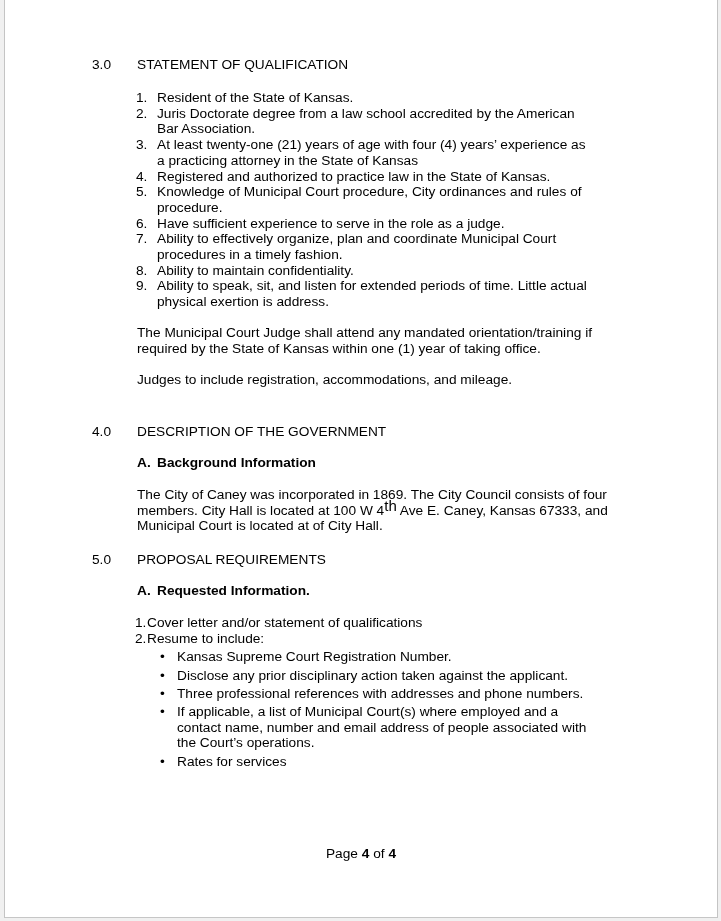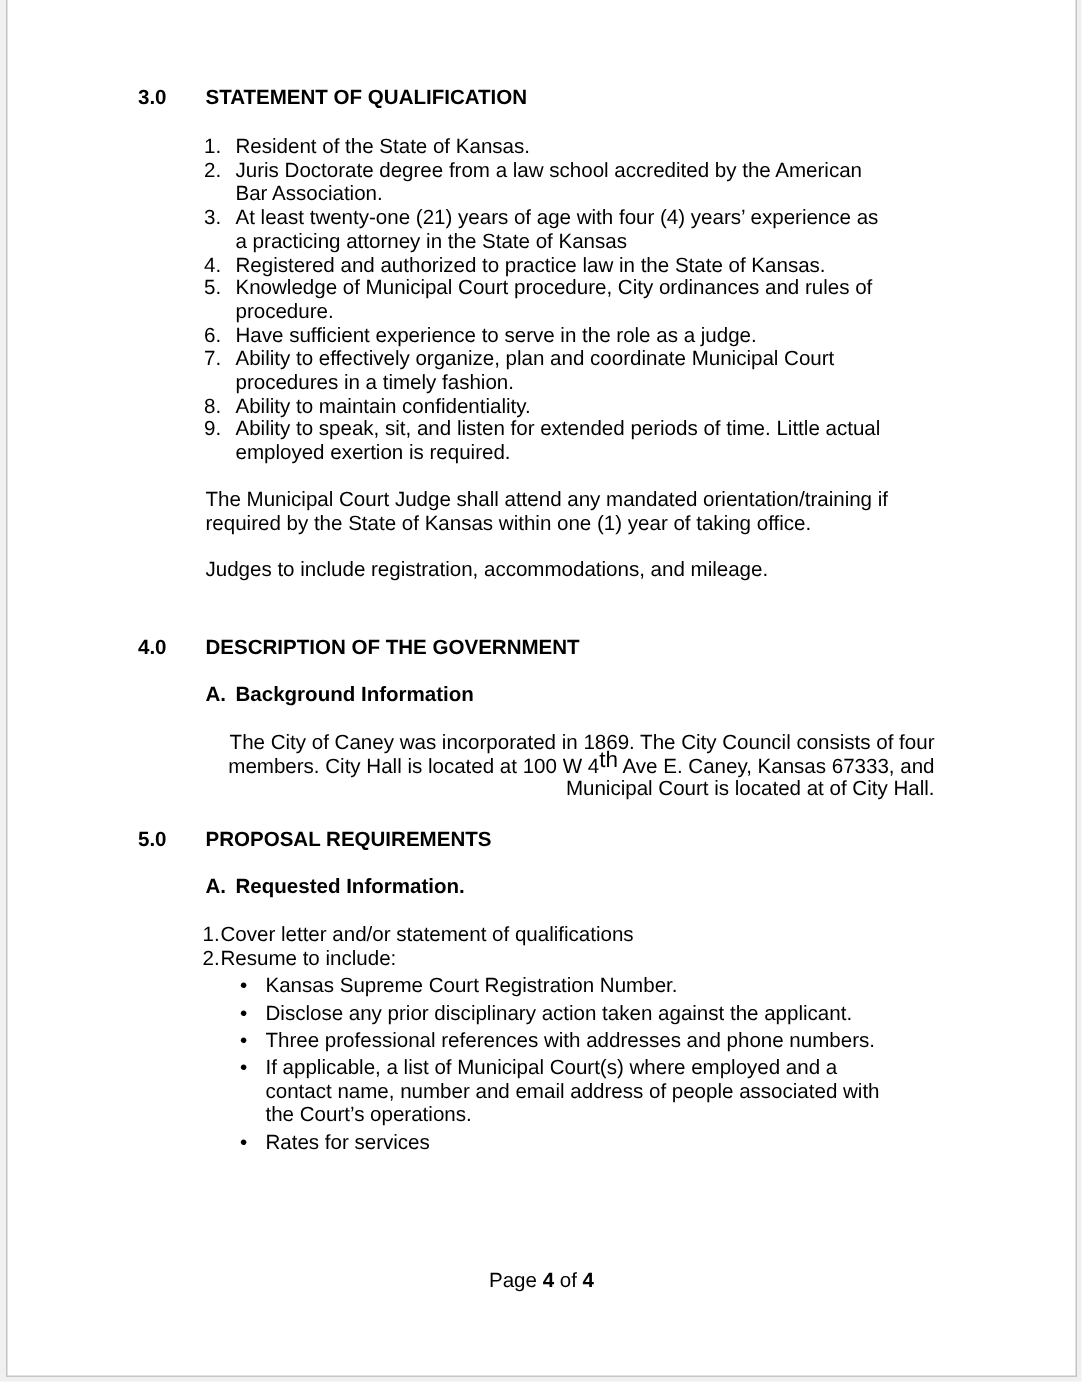--- a/index.html
+++ b/index.html
@@ -8,21 +8,21 @@
     background:#f0f0f0;
     font-family:"Liberation Sans", sans-serif;
     font-size:13.7px; line-height:15.7px; color:#000;
   }
   .page {
     position:absolute; left:4px; top:0; width:712px; height:917px;
     background:#fff;
     border-left:1px solid #c4c4c4; border-right:1px solid #c4c4c4; border-bottom:1px solid #c6c6c6;
   }
   .abs { position:absolute; }
-  .sec-heading { display:flex; font-weight:bold; }
+  .sec-heading { display:flex; font-weight:normal; }
   .sec-heading .num { width:45px; flex:none; }
   .sub-heading { display:flex; font-weight:bold; }
   .sub-heading .ltr { width:20px; flex:none; }
   .ln { white-space:nowrap; }
   .para { width:486px; }
   .just { white-space:normal; text-align:justify; text-align-last:justify; width:478px; }
   .list3 .li { display:flex; }
   .list3 .mk { width:21px; flex:none; }
   .list5 .li { display:flex; }
   .list5 .mk { width:12px; flex:none; }
@@ -93,21 +93,21 @@
     <div class="li">
       <span class="mk">8.</span>
       <div class="tx">
         <div class="ln">Ability to maintain confidentiality.</div>
       </div>
     </div>
     <div class="li">
       <span class="mk">9.</span>
       <div class="tx">
         <div class="ln">Ability to speak, sit, and listen for extended periods of time.  Little actual</div>
-        <div class="ln">employed exertion is required.</div>
+        <div class="ln">physical exertion is address.</div>
       </div>
     </div>
   </div>
 
   <div class="abs para" style="left:132px; top:325px;">
     <div class="ln">The Municipal Court Judge shall attend any mandated orientation/training if</div>
     <div class="ln">required by the State of Kansas within one (1) year of taking office.</div>
   </div>
 
   <div class="abs para" style="left:132px; top:372px;">
@@ -117,21 +117,21 @@
   <div class="abs sec-heading" style="left:87px; top:424px;">
     <span class="num">4.0</span>
     <span class="ttl">DESCRIPTION OF THE GOVERNMENT</span>
   </div>
 
   <div class="abs sub-heading" style="left:132px; top:455px;">
     <span class="ltr">A.</span>
     <span class="ttl">Background Information</span>
   </div>
 
-  <div class="abs para" style="left:132px; top:487px;text-align:right;">
+  <div class="abs para" style="left:132px; top:487px;">
     <div class="ln">The City of Caney was incorporated in 1869. The City Council consists of four</div>
     <div class="ln"><span>members. City Hall is located at 100 W 4</span><span class="ord">th</span><span> Ave E. Caney, Kansas 67333, and</span></div>
     <div class="ln">Municipal Court is located at of City Hall.</div>
   </div>
 
   <div class="abs sec-heading" style="left:87px; top:552px;">
     <span class="num">5.0</span>
     <span class="ttl">PROPOSAL REQUIREMENTS</span>
   </div>
 

